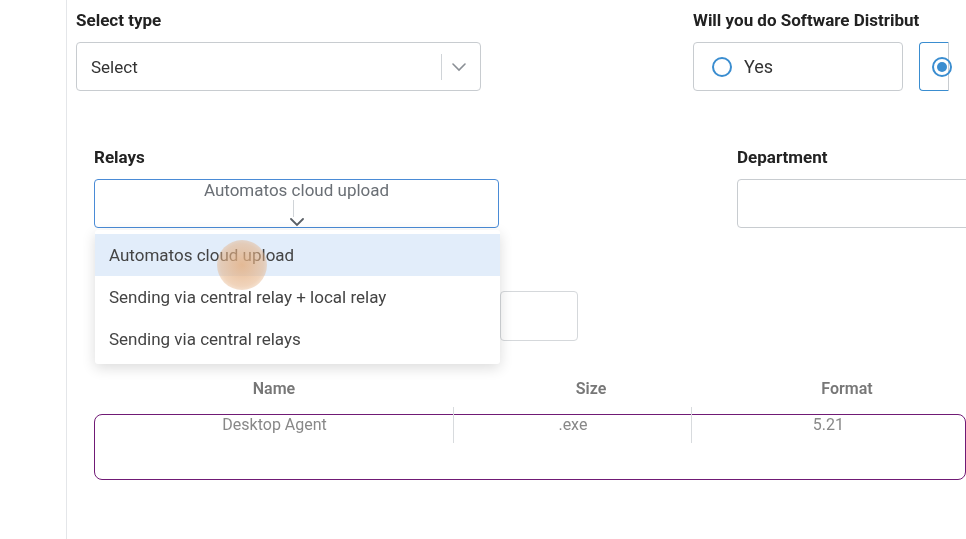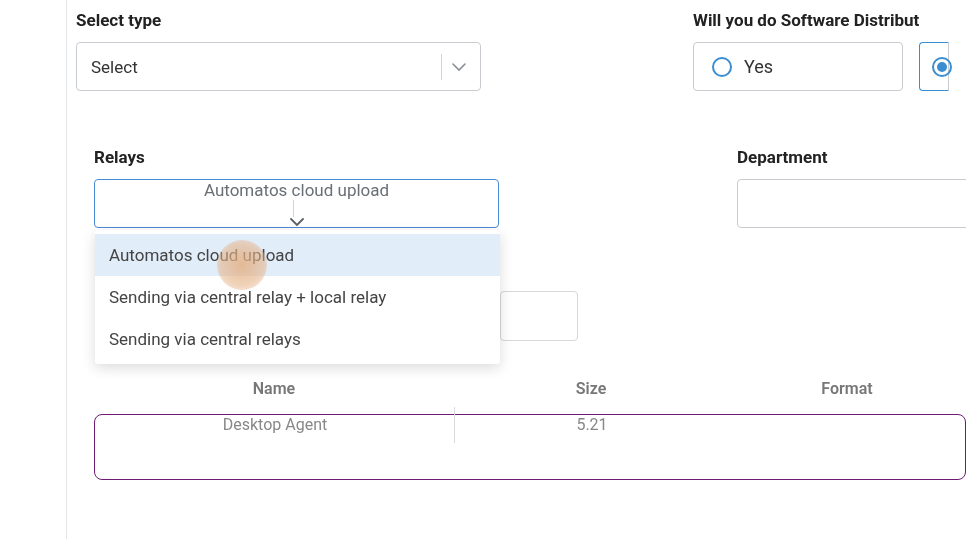--- a/index.html
+++ b/index.html
@@ -270,17 +270,18 @@
 <div class="mystery-box"></div>
 
 <div class="table">
   <div class="table-header">
     <div class="th col-name">Name</div>
     <div class="th col-size">Size</div>
     <div class="th col-format">Format</div>
   </div>
   <div class="table-row">
     <div class="td col-name"><span>Desktop Agent</span><span class="td-divider"></span></div>
+    <div class="td col-format"><span>.exe</span><span class="td-divider"></span></div>
     <div class="td col-size"><span>5.21</span></div>
   </div>
 </div>
 
 <div class="cursor-circle"></div>
 
 </body></html>

